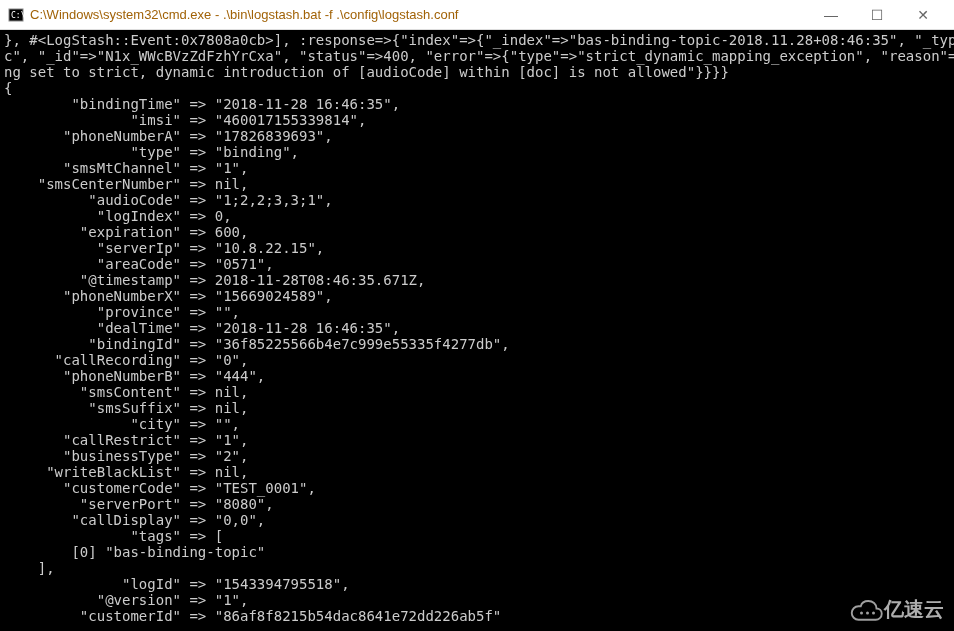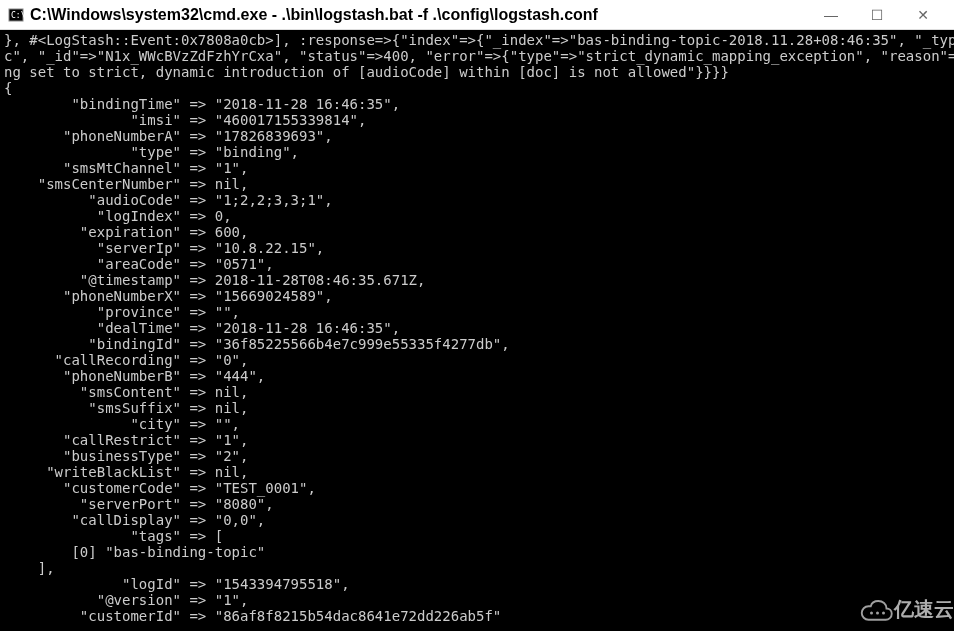--- a/index.html
+++ b/index.html
@@ -25,26 +25,25 @@
     }
     .app-icon {
       width: 16px;
       height: 16px;
       margin-right: 6px;
       display: flex;
       align-items: center;
       justify-content: center;
     }
     .titlebar-title {
-      font-size: 16px;
-      color: #000000;
+      font-size: 13px;
+      color: #a16207;
       flex: 1;
       white-space: nowrap;
       overflow: hidden;
-      font-weight: bold;
     }
     .window-controls {
       display: flex;
       gap: 0;
     }
     .win-btn {
       width: 46px;
       height: 30px;
       display: flex;
       align-items: center;
@@ -61,21 +60,21 @@
       line-height: 16px;
       padding: 2px 4px;
       height: calc(100% - 30px);
       overflow: hidden;
       white-space: pre;
       letter-spacing: 0;
     }
     .watermark {
       position: absolute;
       bottom: 8px;
-      right: 0;
+      right: 10px;
       display: flex;
       align-items: center;
       opacity: 0.85;
     }
     .watermark-cloud {
       width: 36px;
       height: 24px;
     }
     .watermark-text {
       font-size: 20px;

